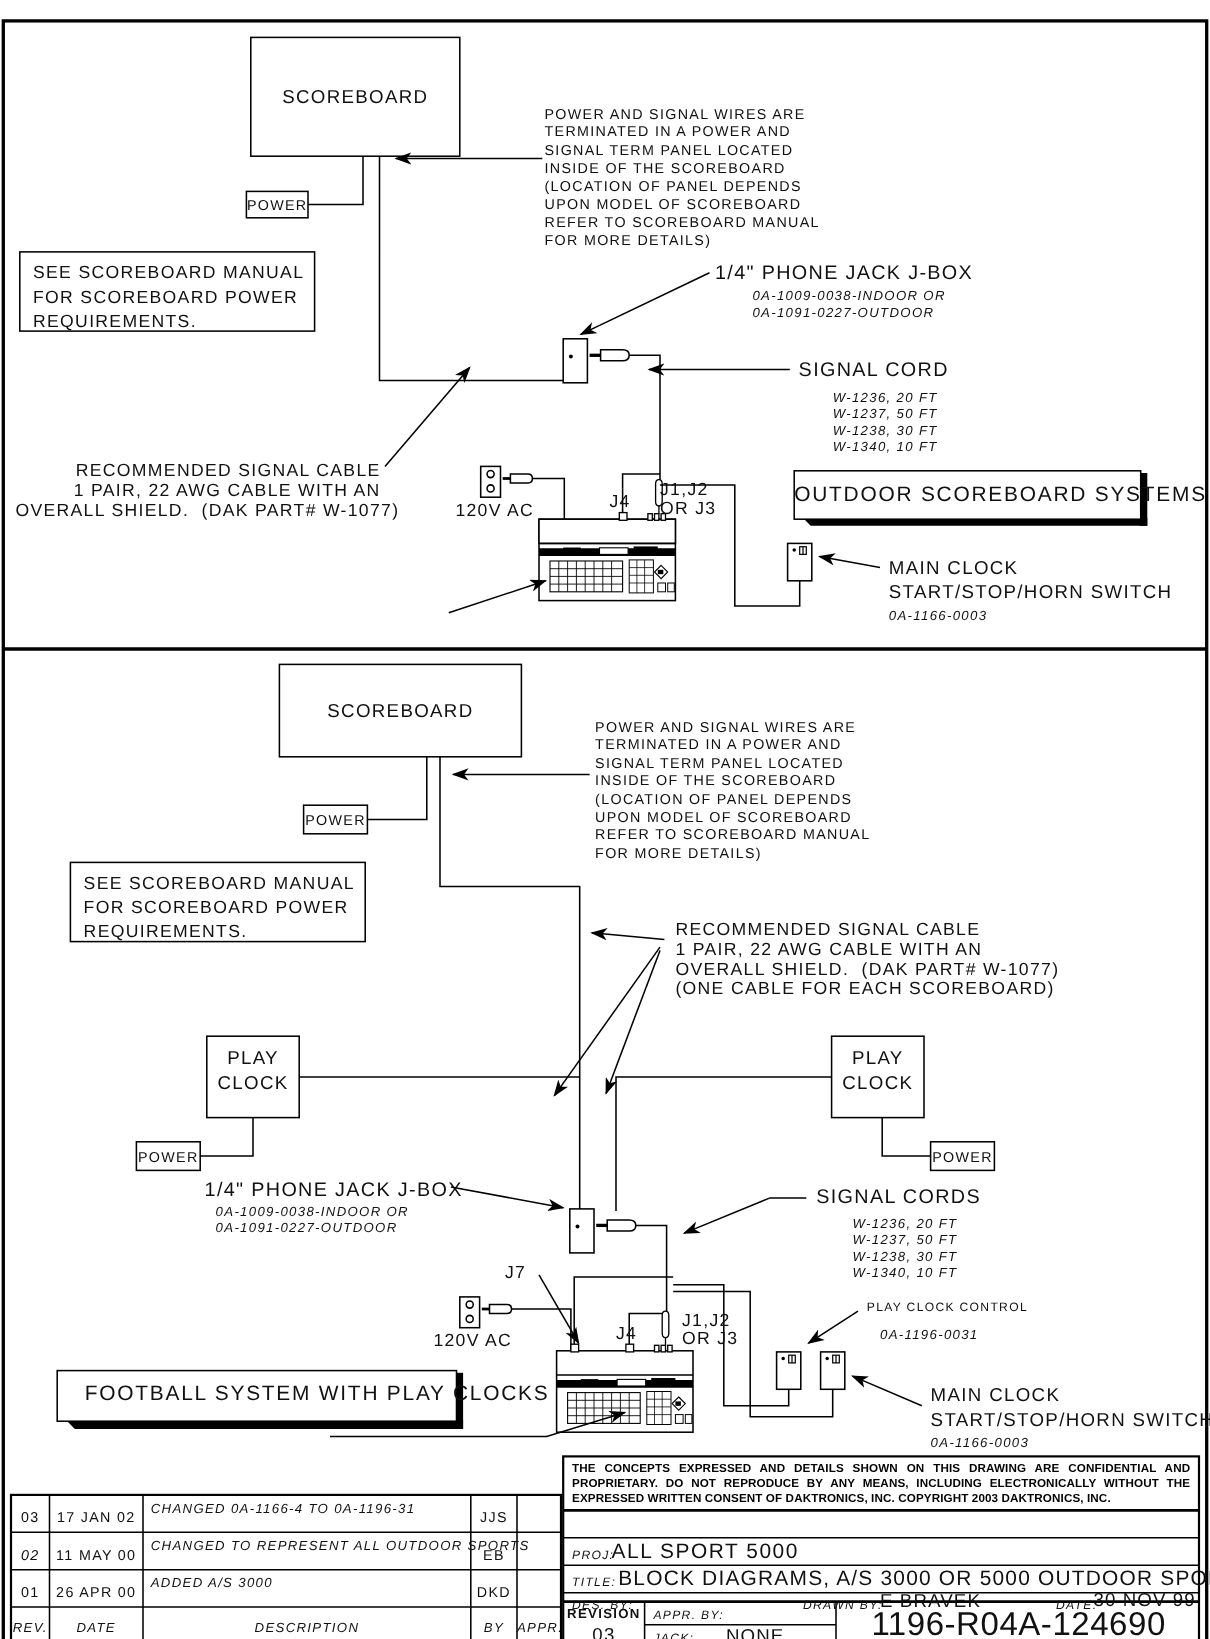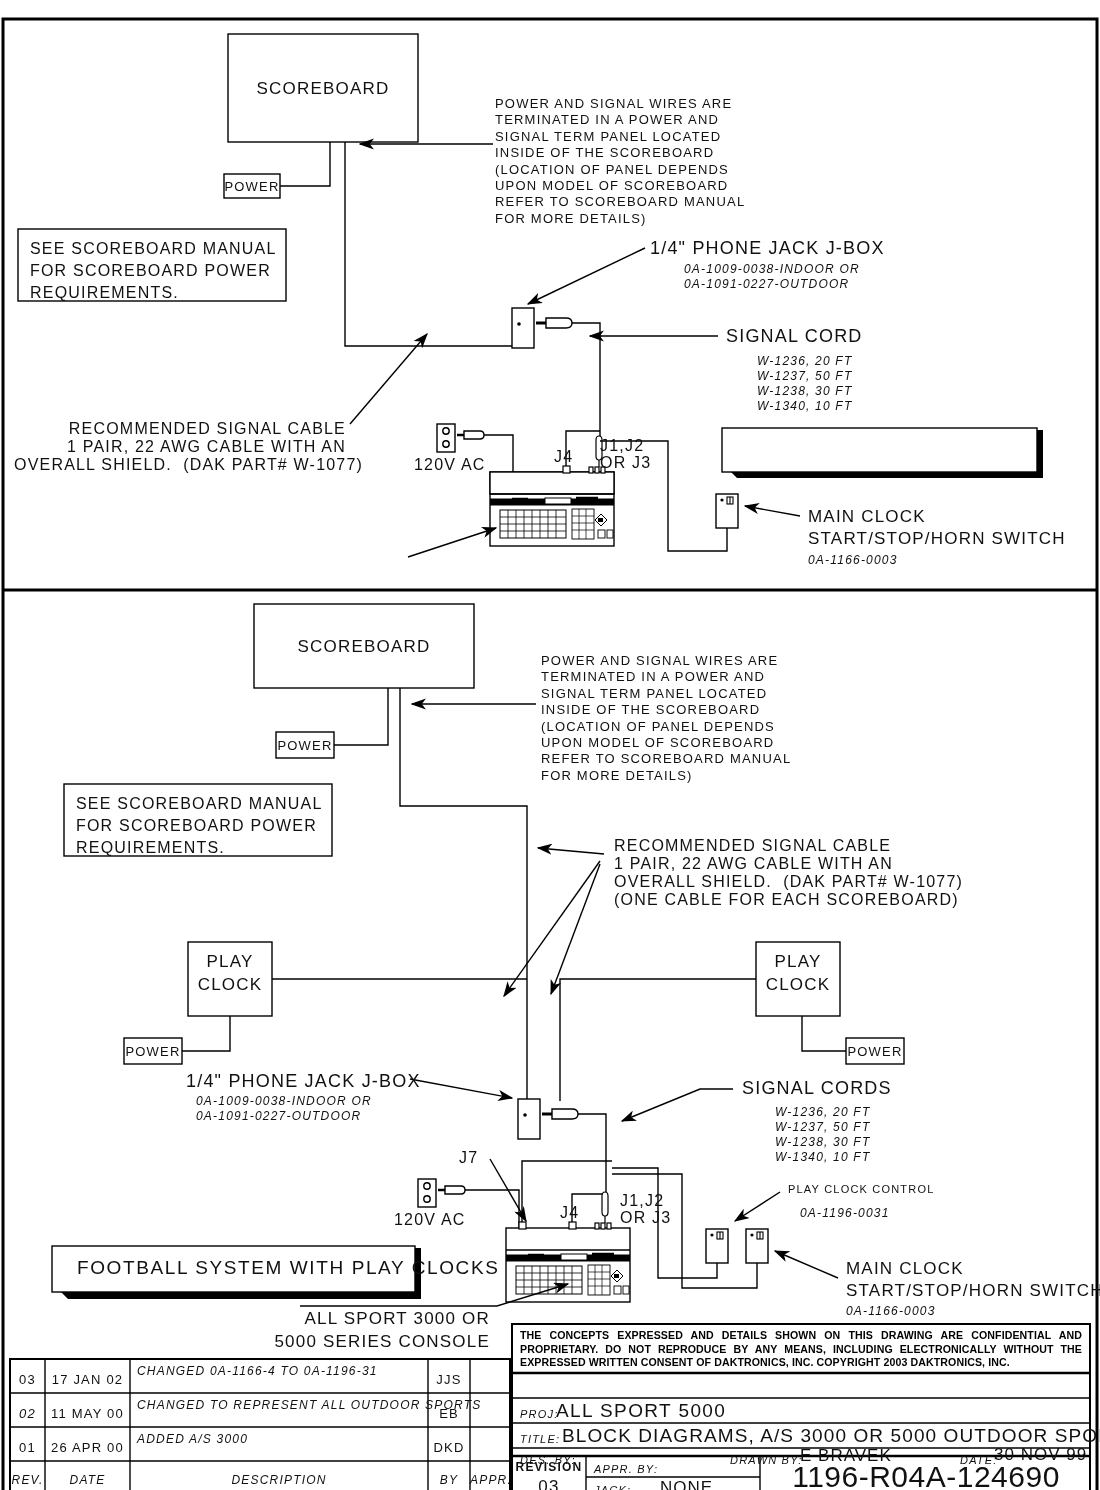--- a/index.html
+++ b/index.html
@@ -286,20 +286,21 @@
 <div class="t lbl12" style="left:757px;top:383px;">W-1340, 10 FT</div>
 
 <div class="t lbl" style="left:14px;top:404px;line-height:18px;text-align:right;width:332px;">RECOMMENDED SIGNAL CABLE<br>1 PAIR, 22 AWG CABLE WITH AN<br>OVERALL SHIELD.  (DAK PART# W-1077)</div>
 
 <div class="t lbl" style="left:414px;top:440px;">120V AC</div>
 <div class="t lbl" style="left:554px;top:432px;">J4</div>
 <div class="t lbl" style="left:600px;top:421px;">J1,J2</div>
 <div class="t lbl" style="left:600px;top:438px;">OR J3</div>
 
 
+<div class="t" style="left:722px;top:423px;width:315px;text-align:center;font-size:19px;letter-spacing:1.6px;">OUTDOOR SCOREBOARD SYSTEMS</div>
 
 <div class="t lbl" style="left:808px;top:492px;font-size:17px;">MAIN CLOCK</div>
 <div class="t lbl" style="left:808px;top:514px;font-size:17px;">START/STOP/HORN SWITCH</div>
 <div class="t lbl12" style="left:808px;top:537px;">0A-1166-0003</div>
 
 <div class="t big" style="left:254px;top:620px;width:220px;text-align:center;">SCOREBOARD</div>
 
 <div class="t lbl13" style="left:276px;top:722px;width:58px;text-align:center;">POWER</div>
 
 <div class="t lbl" style="left:76px;top:777px;line-height:22px;">SEE SCOREBOARD MANUAL<br>FOR SCOREBOARD POWER<br>REQUIREMENTS.</div>
@@ -325,21 +326,20 @@
 <div class="t lbl12" style="left:775px;top:1134px;">W-1340, 10 FT</div>
 
 <div class="t lbl" style="left:459px;top:1133px;">J7</div>
 <div class="t lbl" style="left:394px;top:1195px;">120V AC</div>
 <div class="t lbl" style="left:560px;top:1188px;">J4</div>
 <div class="t lbl" style="left:620px;top:1176px;">J1,J2</div>
 <div class="t lbl" style="left:620px;top:1193px;">OR J3</div>
 
 <div class="t" style="left:52px;top:1241px;width:363px;text-align:center;font-size:19px;letter-spacing:1.6px;padding-left:25px;">FOOTBALL SYSTEM WITH PLAY CLOCKS</div>
 
-<div class="t" style="left:180px;top:1291px;width:310px;text-align:right;font-size:17px;line-height:23px;">ALL SPORT 3000 OR<br>5000 SERIES CONSOLE</div>
 
 <div class="t" style="left:788px;top:1167px;font-size:11px;">PLAY CLOCK CONTROL</div>
 <div class="t lbl12" style="left:800px;top:1190px;">0A-1196-0031</div>
 
 <div class="t" style="left:846px;top:1243px;font-size:17px;">MAIN CLOCK</div>
 <div class="t" style="left:846px;top:1265px;font-size:17px;">START/STOP/HORN SWITCH</div>
 <div class="t lbl12" style="left:846px;top:1288px;">0A-1166-0003</div>
 
 <div class="t lbl13" style="left:10px;top:1356px;width:35px;text-align:center;">03</div>
 <div class="t lbl13" style="left:45px;top:1356px;width:85px;text-align:center;">17 JAN 02</div>

